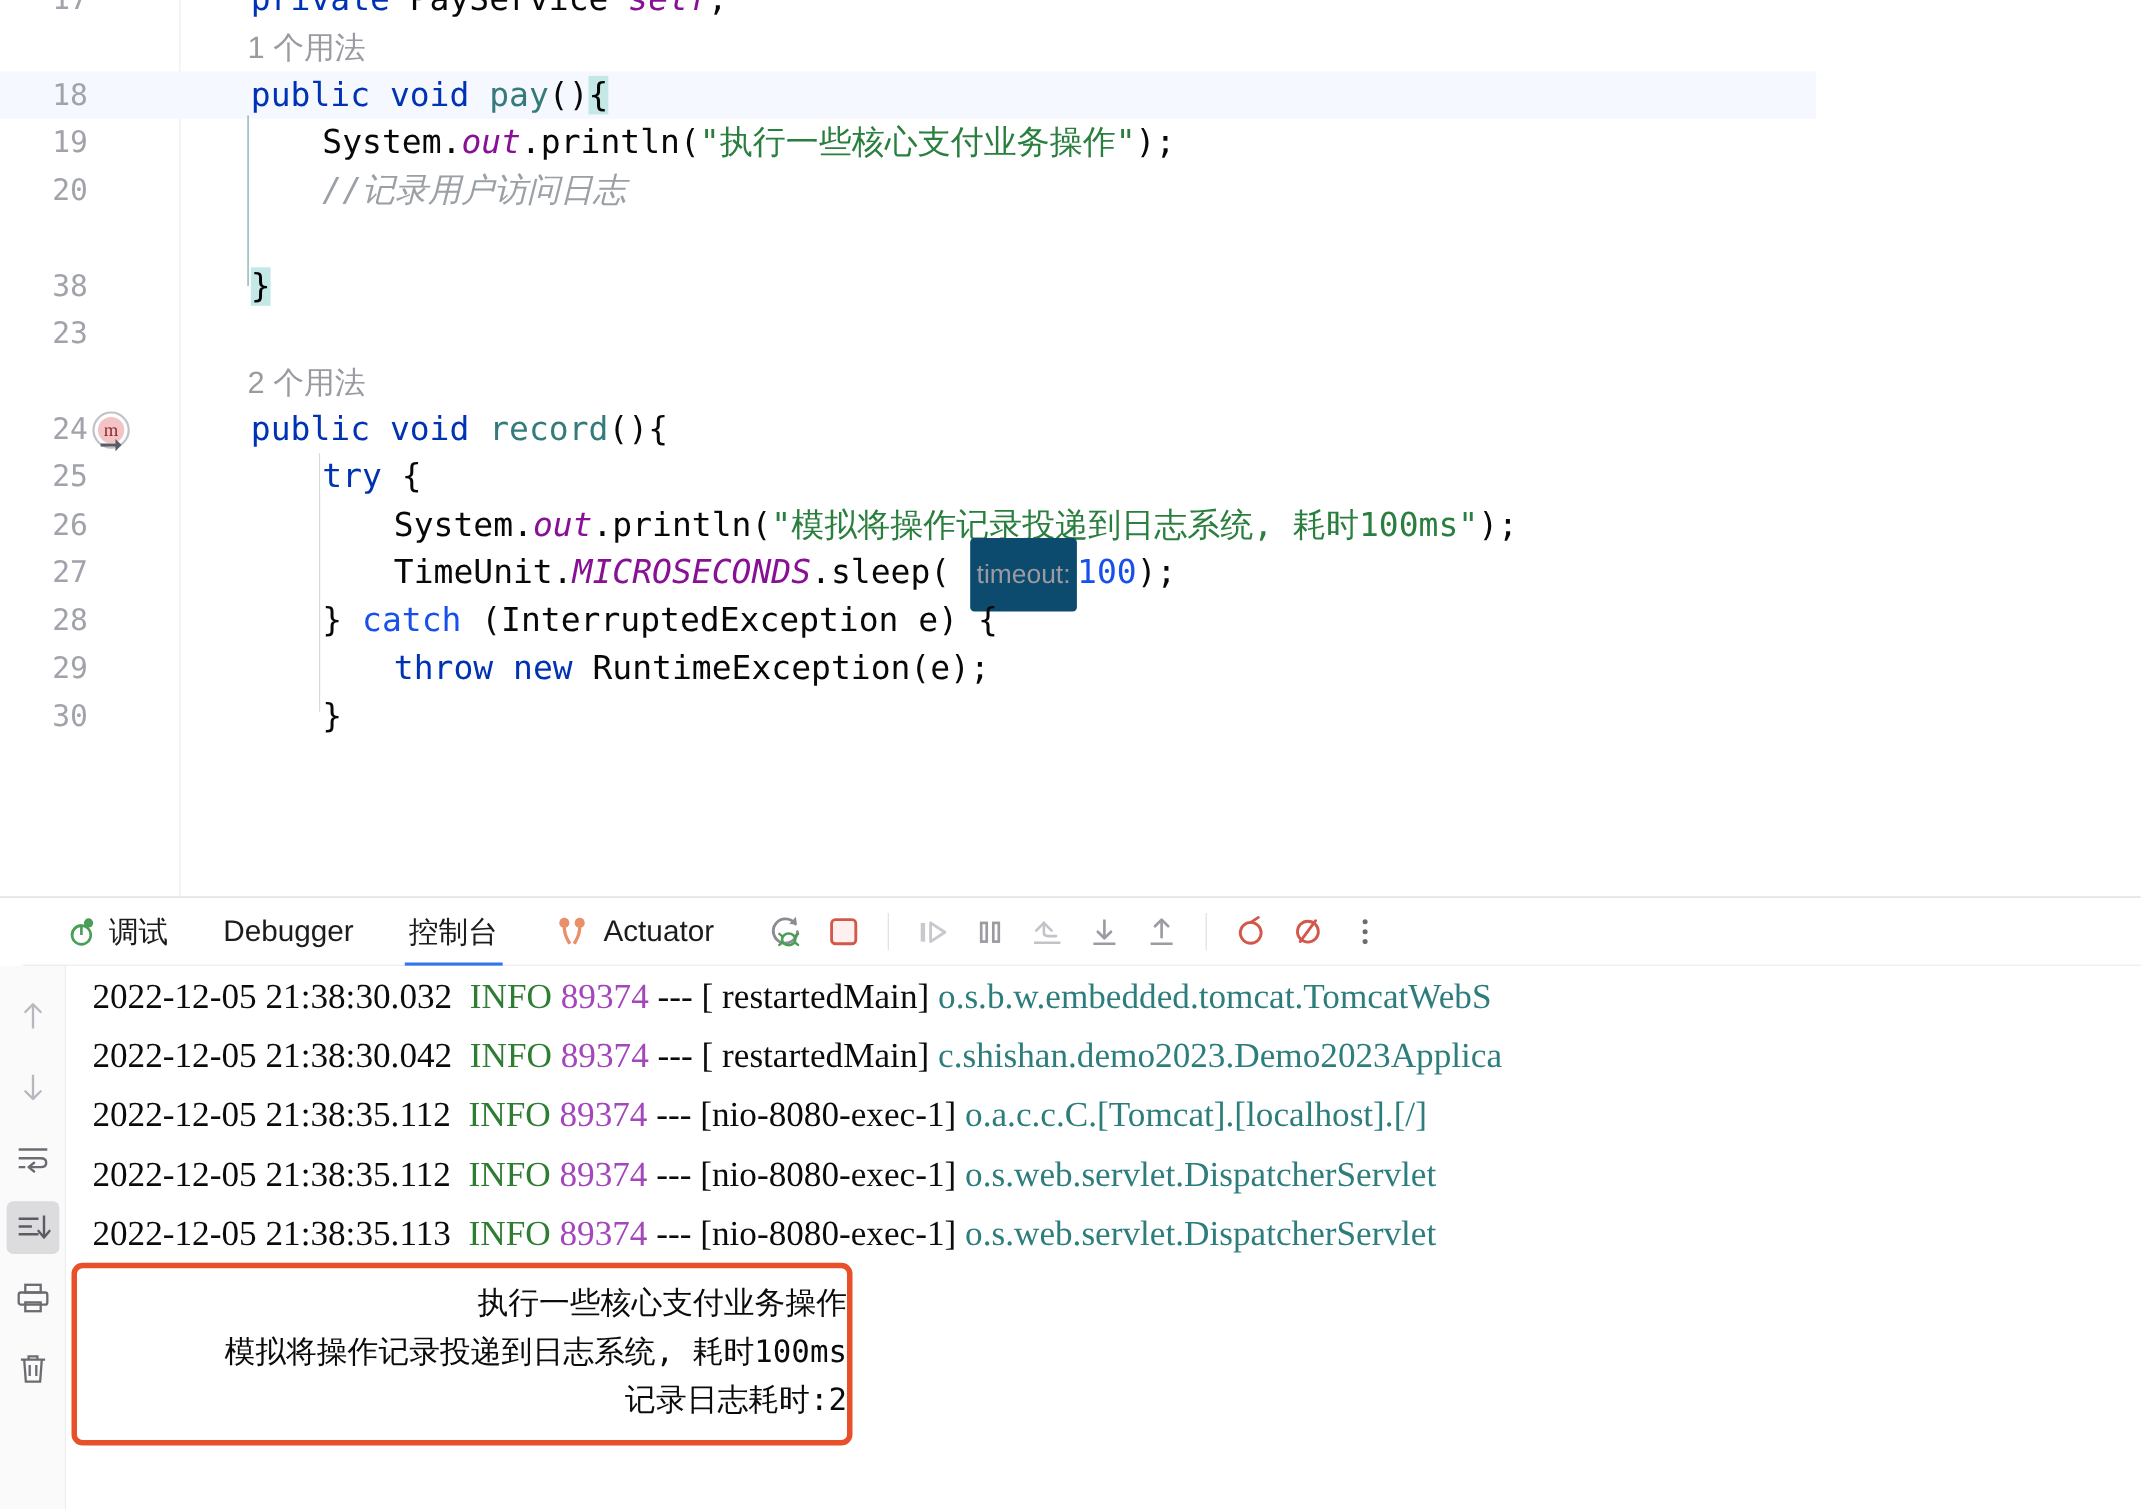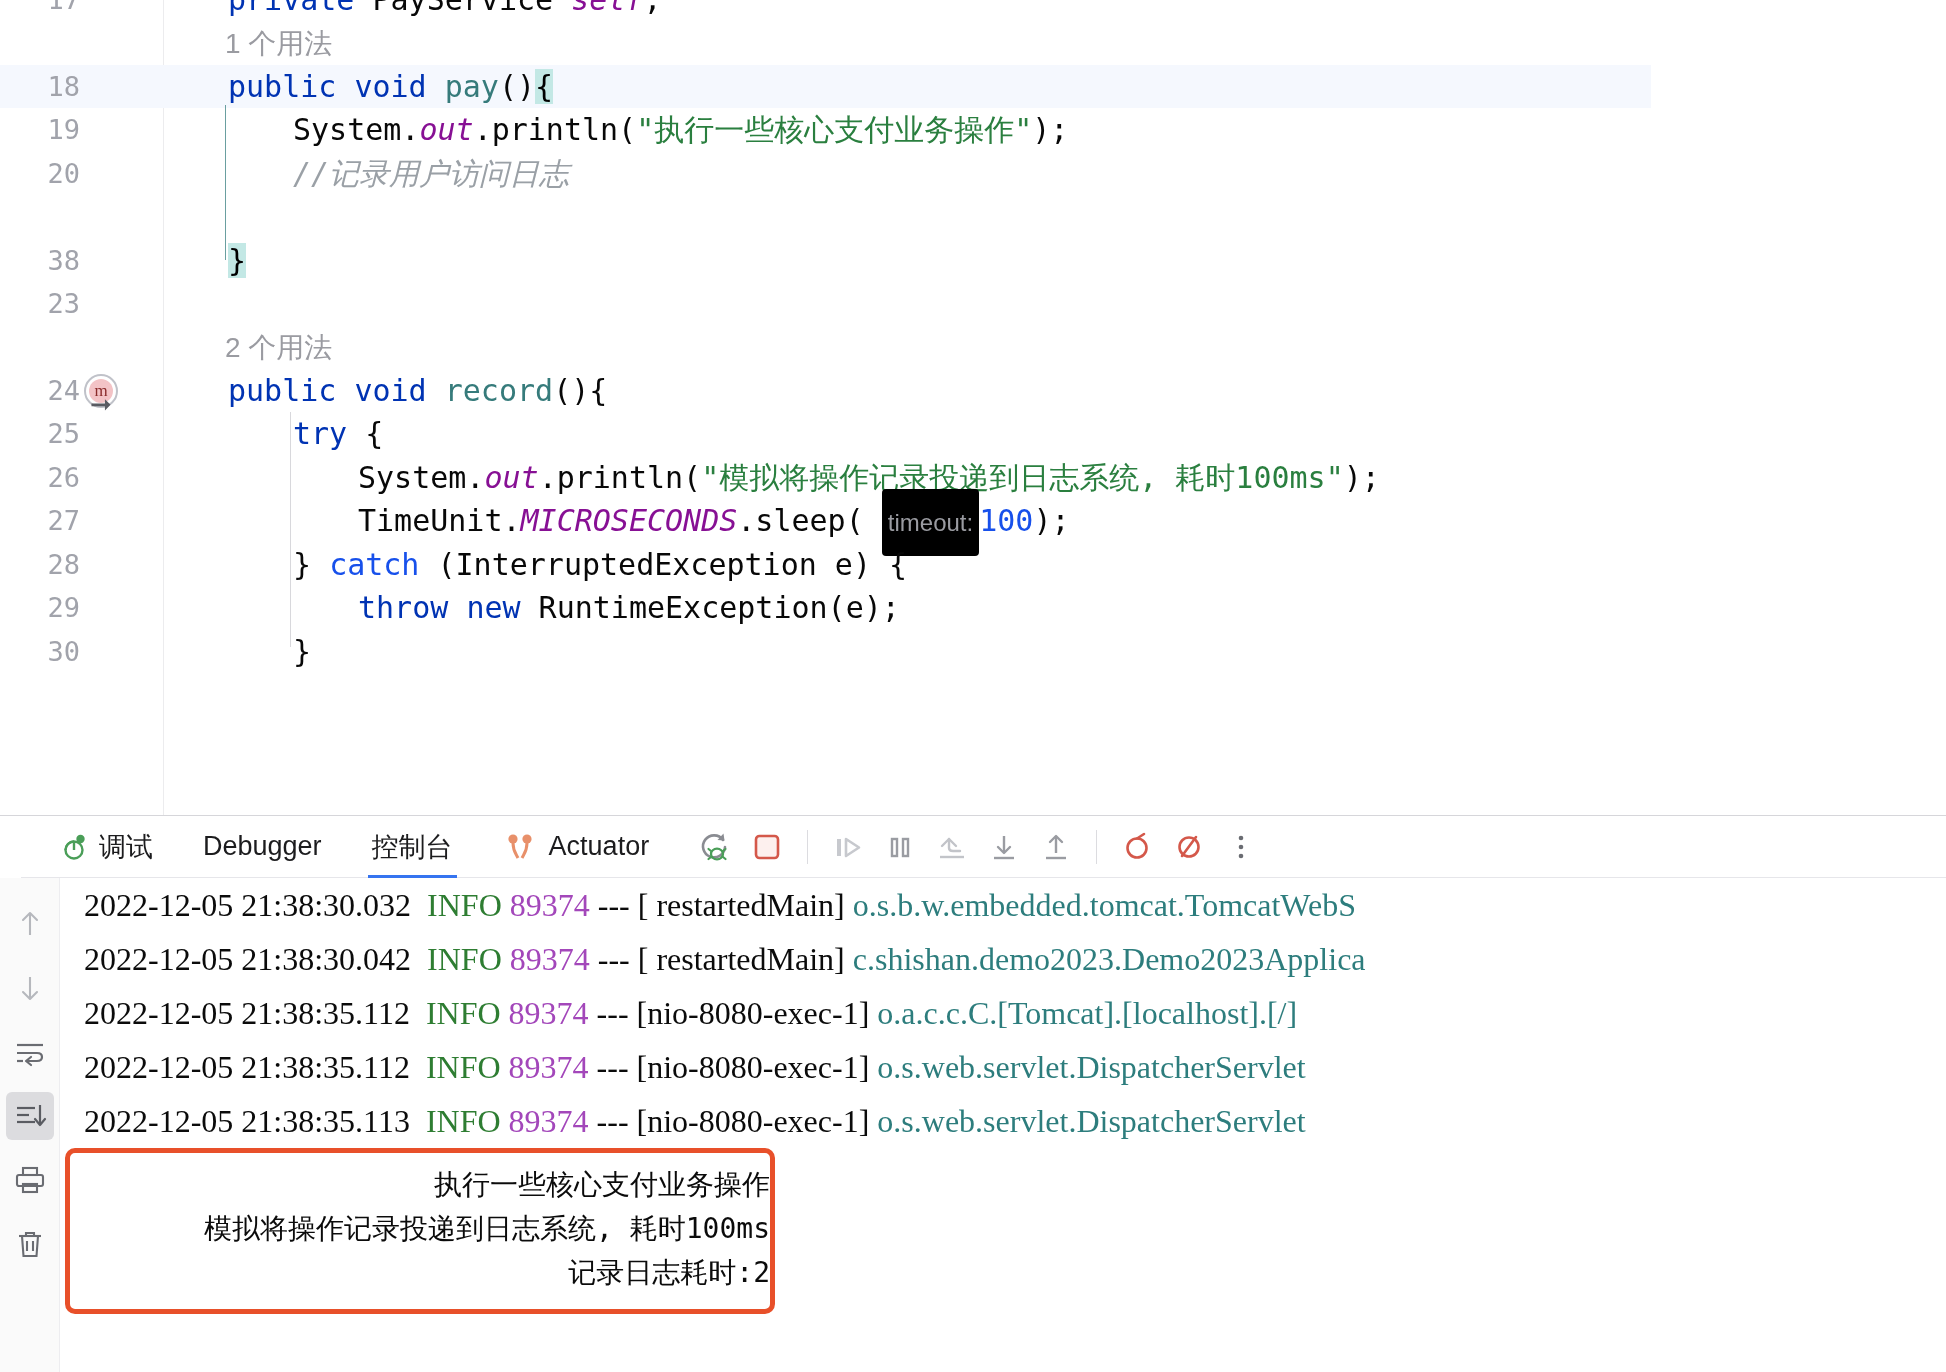--- a/index.html
+++ b/index.html
@@ -44,21 +44,21 @@
   .kw{color:#0033b3;}
   .kw2{color:#1750eb;}
   .method{color:#367b7b;}
   .field-it{color:#871094;font-style:italic;}
   .str{color:#2a7f3f;}
   .cmt{color:#9aa0a6;font-style:italic;}
   .num{color:#1750eb;}
   .plain{color:#080808;}
   .brace-hl{background:#c3e8e5;}
   .param-hint{
-    background:#000000;color:#9a9ba1;font-size:24px;
+    background:#0c4a6e;color:#9a9ba1;font-size:24px;
     padding:20px 6px;border-radius:4px;
     font-family:"Liberation Sans",sans-serif;
     margin-top:40px;
   }
   
   .run-marker{
     position:absolute;left:0px;top:5px;width:34px;height:34px;
     border-radius:50%;border:2px solid #c0c2c9;
     box-sizing:border-box;background:#ffffff;
   }

